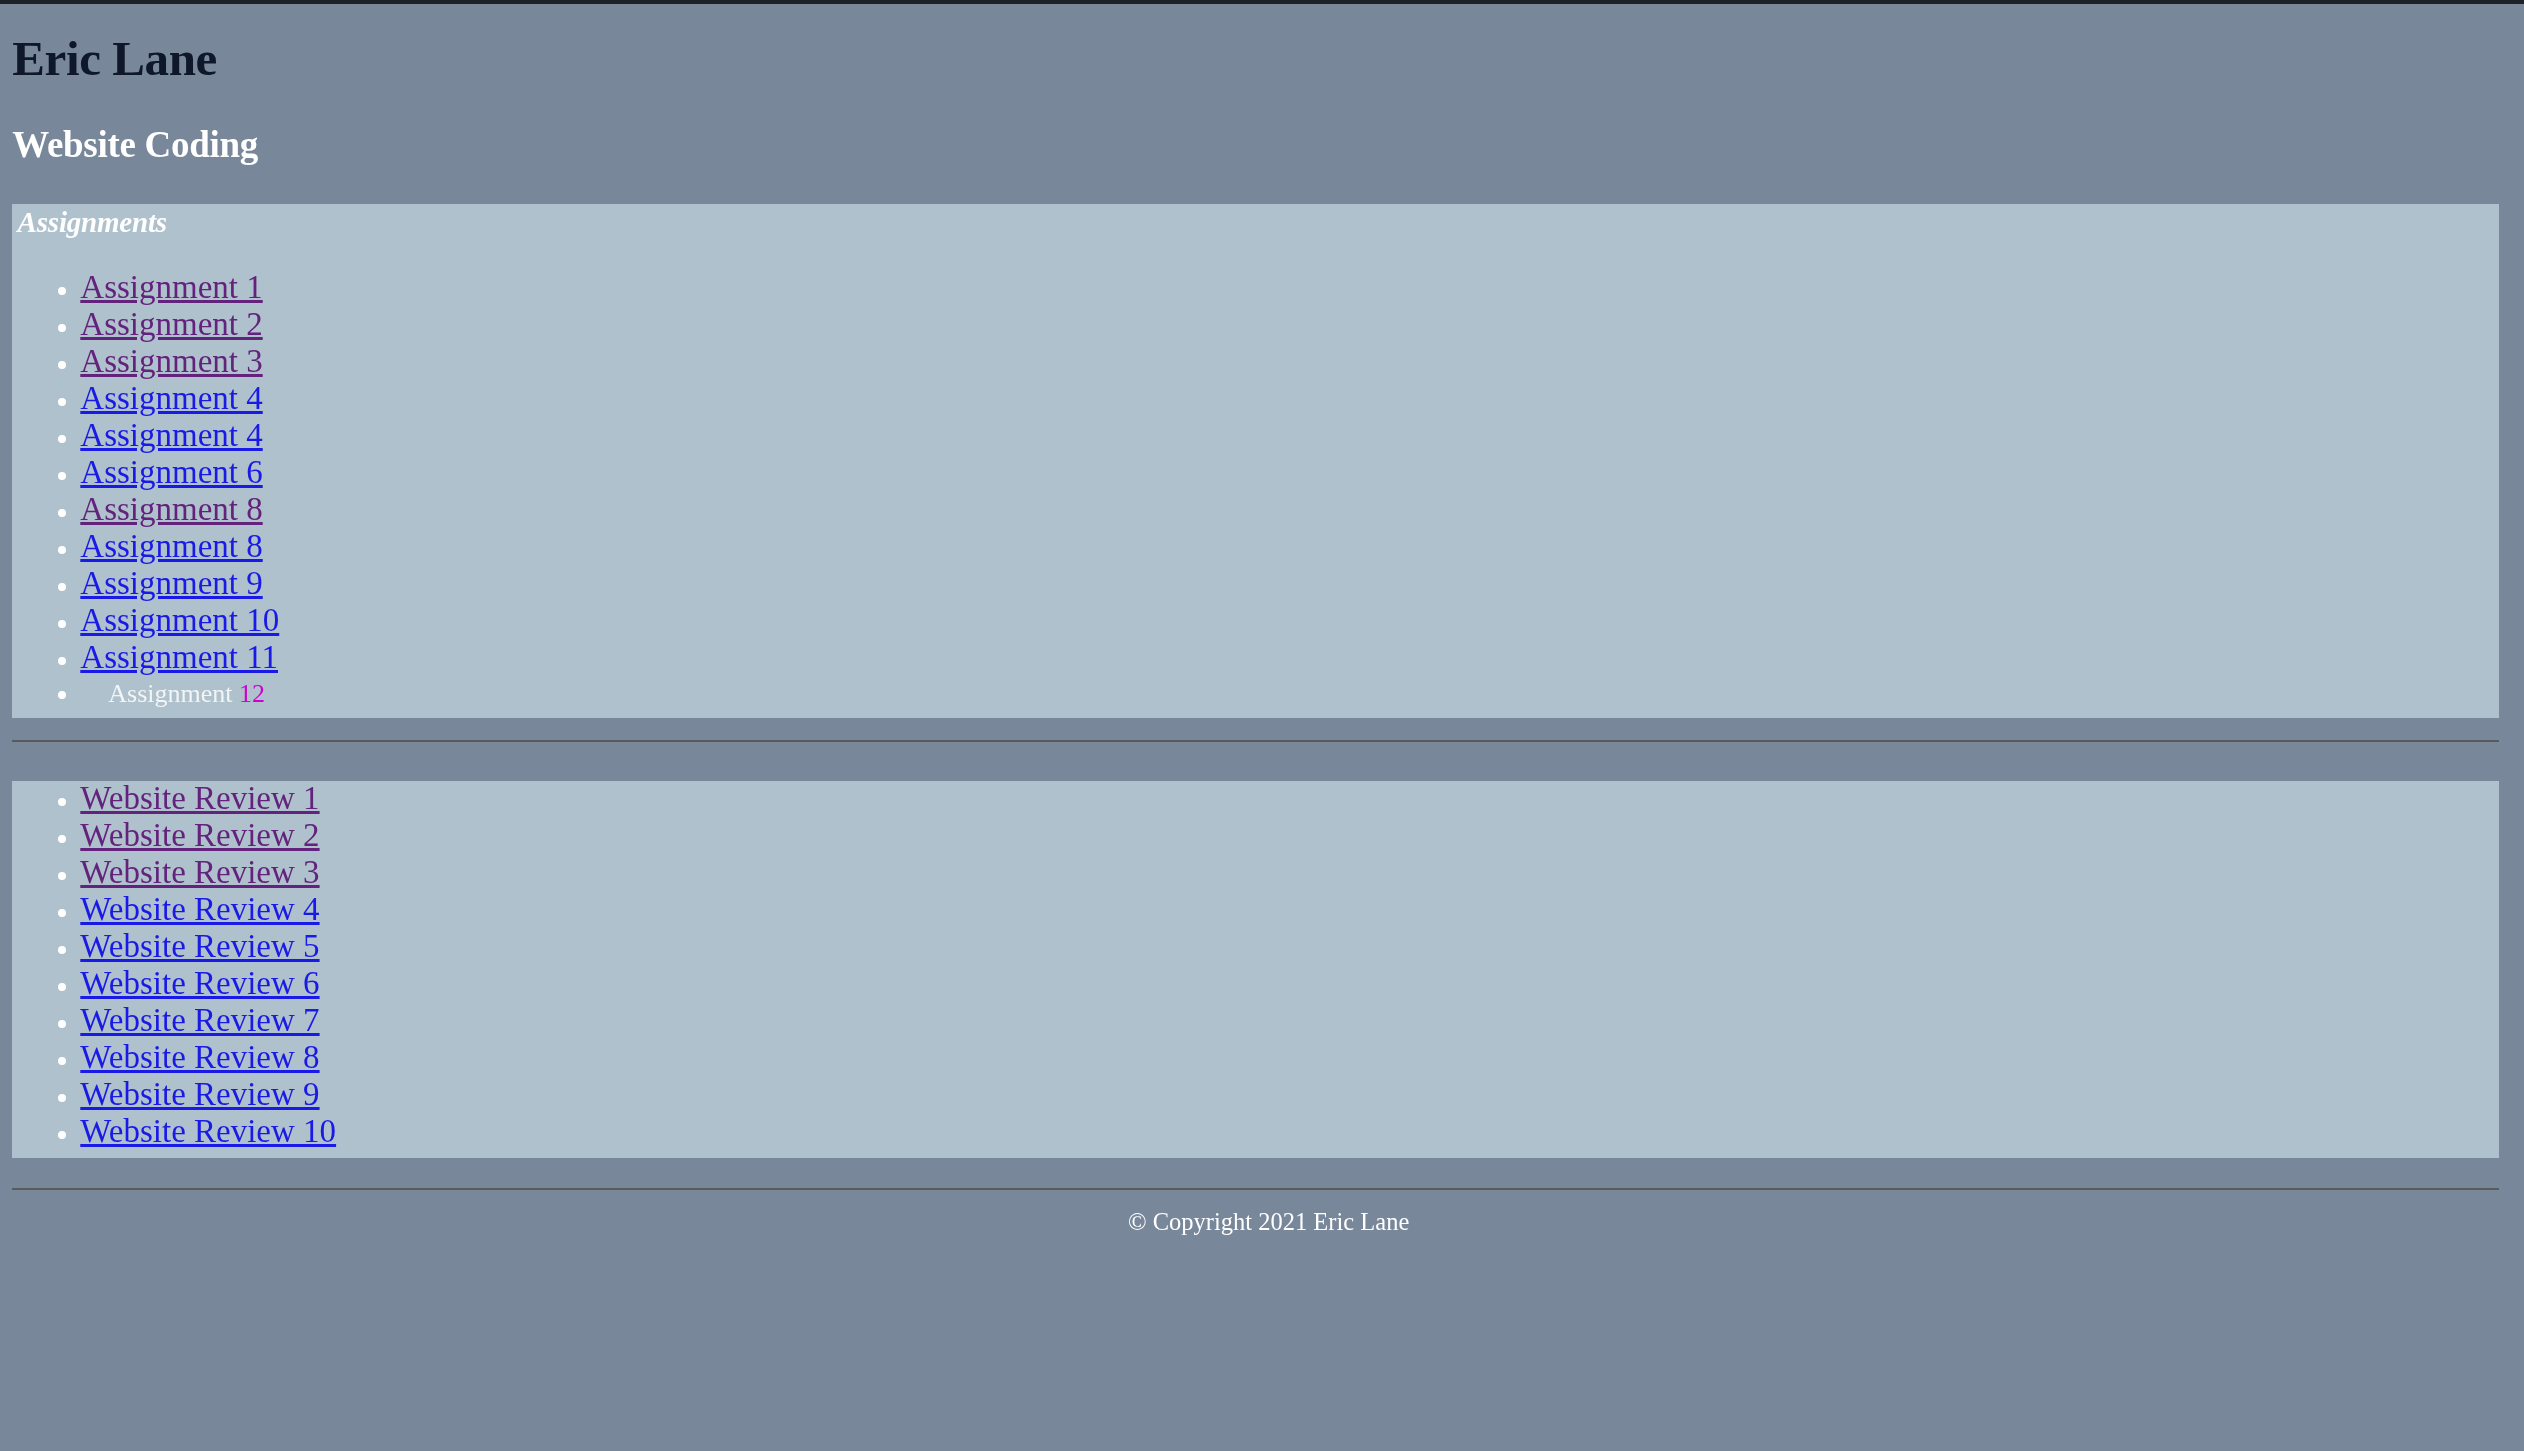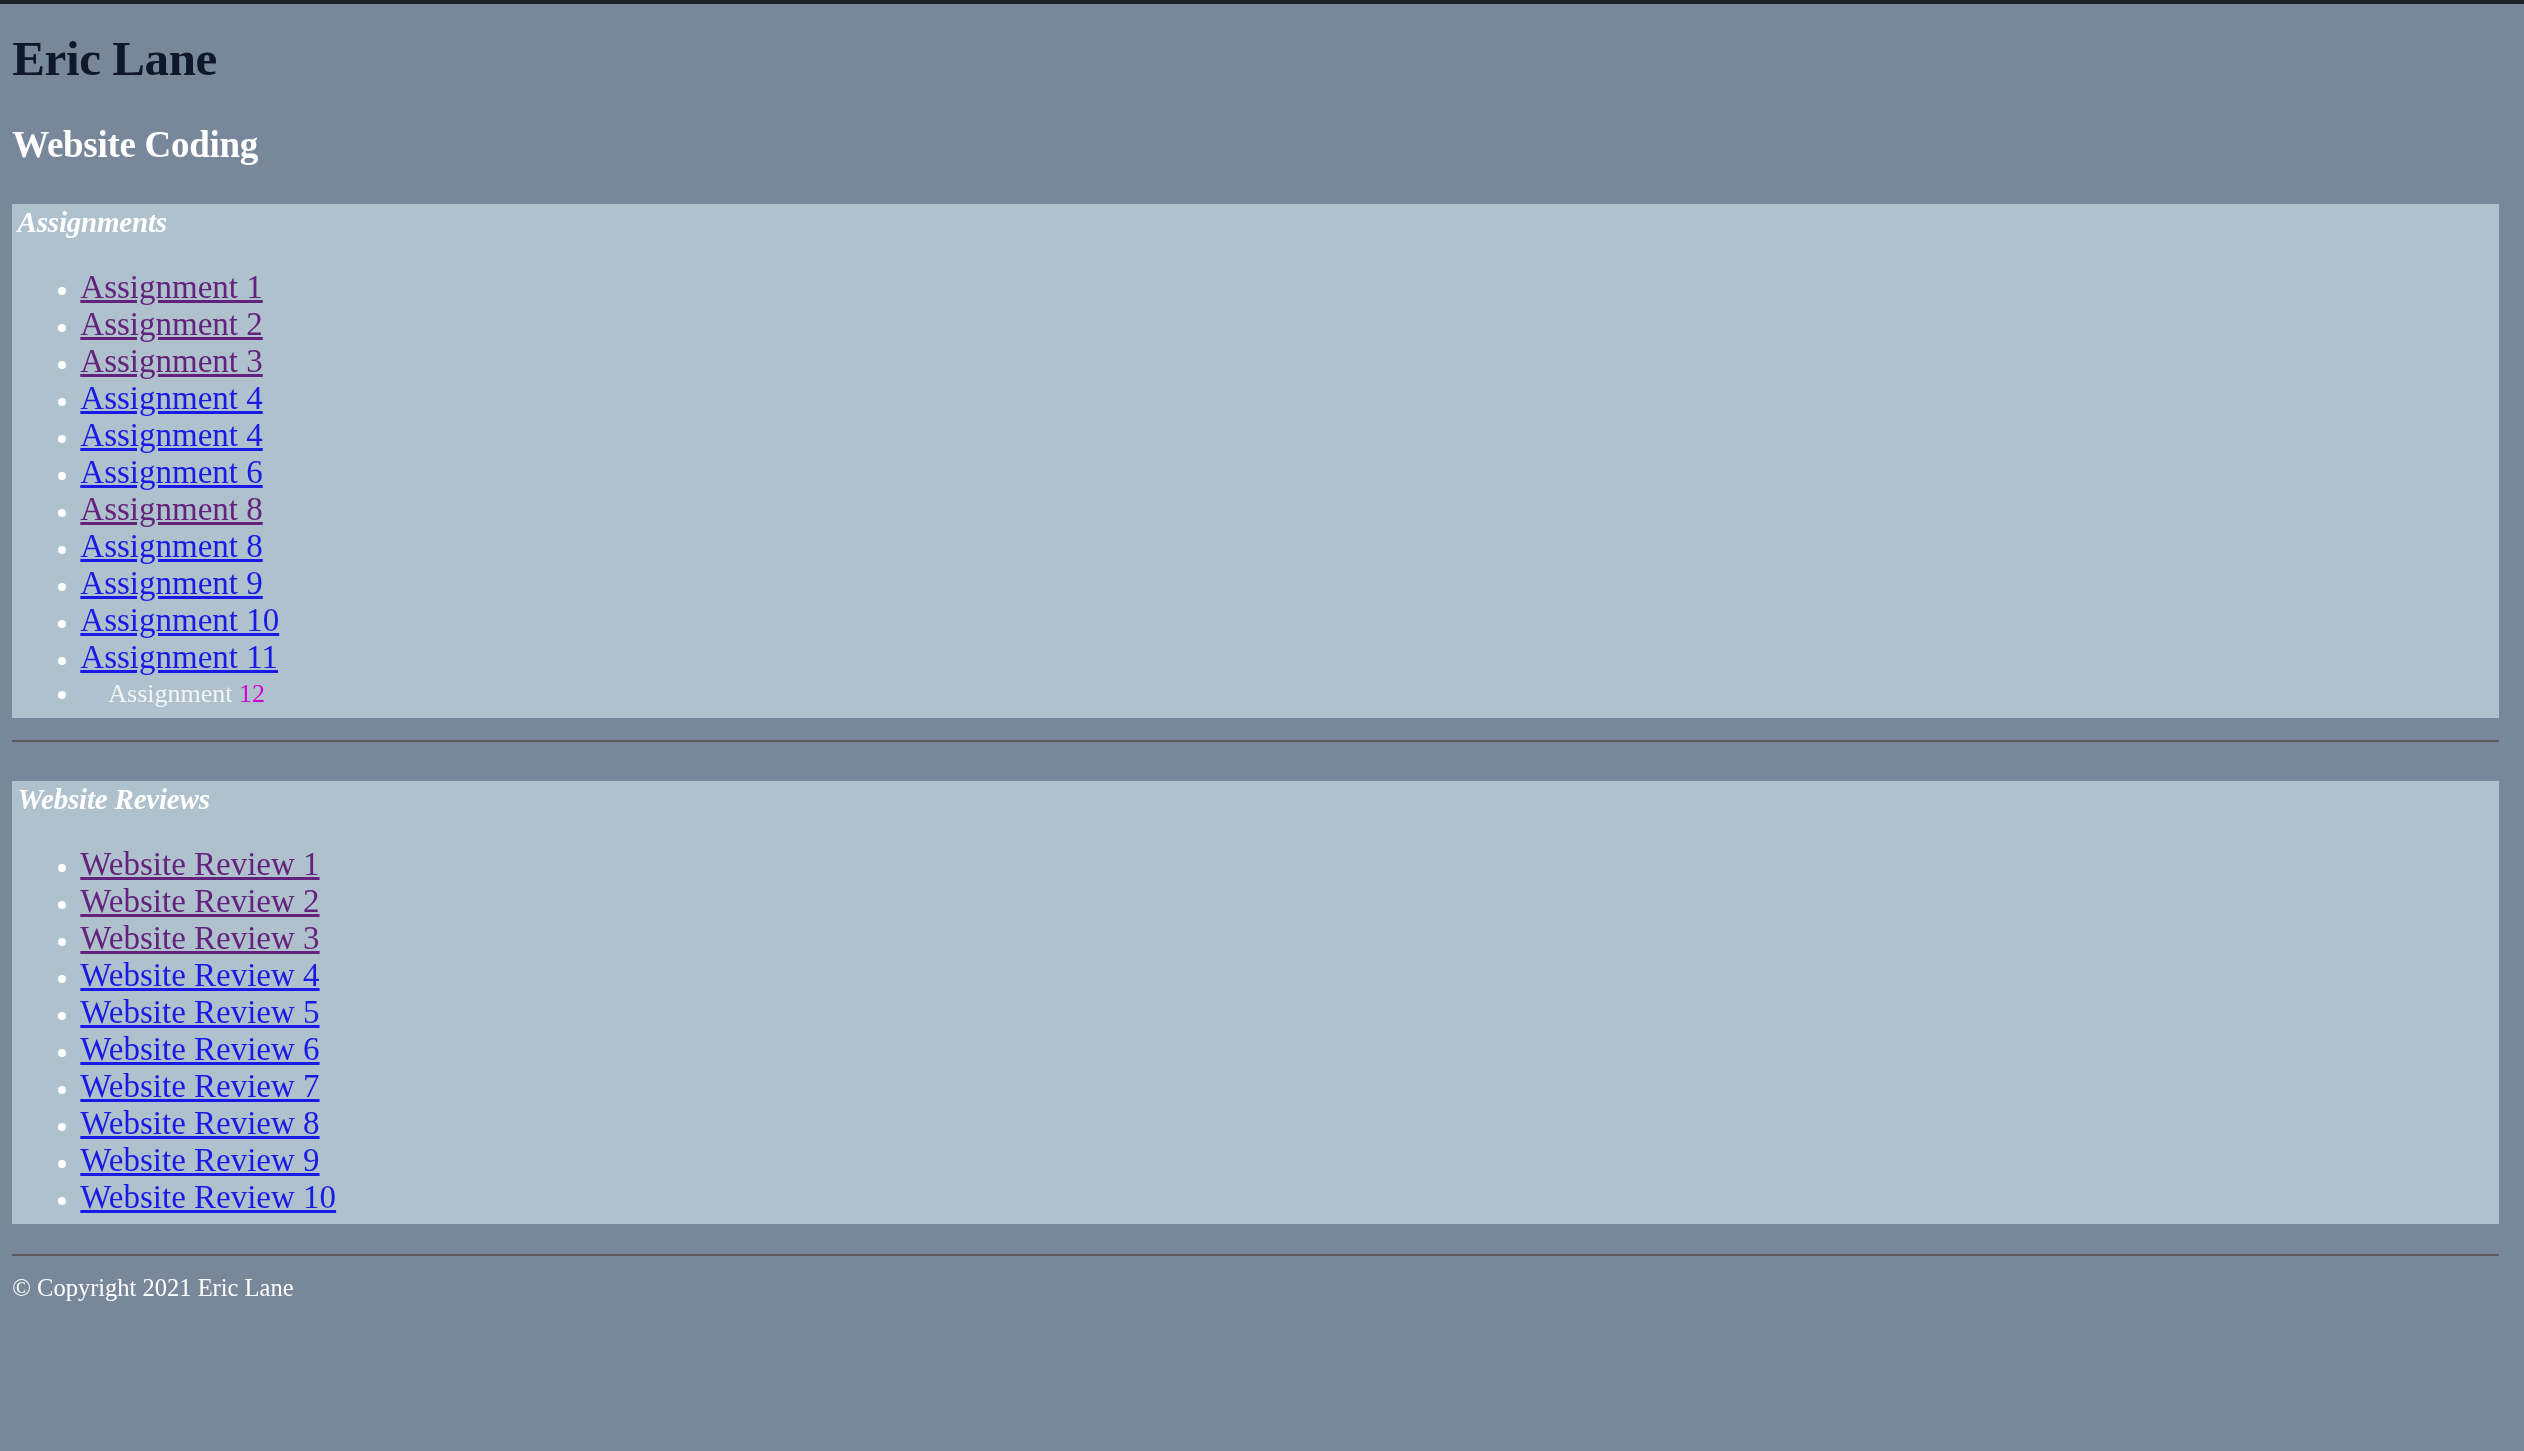--- a/index.html
+++ b/index.html
@@ -115,20 +115,21 @@
     padding: 0;
   }
 
   
   .footer {
     margin: 0;
     padding: 17.5px 0 0 12.3px;
     font-size: 24.5px;
     line-height: 1.15;
     color: #ffffff;
+    text-align: center;
   }
 </style>
 </head>
 <body>
 
 <div class="top-edge"></div>
 
 <div class="page">
 
   <h1 class="site-title">Eric Lane</h1>
@@ -149,21 +150,20 @@
         <li><a class="link-unvisited" href="#">Assignment 9</a></li>
         <li><a class="link-unvisited" href="#">Assignment 10</a></li>
         <li><a class="link-unvisited" href="#">Assignment 11</a></li>
         <li><span class="plain-item">Assignment </span><span class="accent-num">12</span></li>
       </ul>
   </section>
 
   <hr class="rule">
 
   <section class="section">
-    <h3 class="section-title">Website Reviews</h3>
     <ul id="reviews-list">
         <li><a class="link-visited" href="#">Website Review 1</a></li>
         <li><a class="link-visited" href="#">Website Review 2</a></li>
         <li><a class="link-visited" href="#">Website Review 3</a></li>
         <li><a class="link-unvisited" href="#">Website Review 4</a></li>
         <li><a class="link-unvisited" href="#">Website Review 5</a></li>
         <li><a class="link-unvisited" href="#">Website Review 6</a></li>
         <li><a class="link-unvisited" href="#">Website Review 7</a></li>
         <li><a class="link-unvisited" href="#">Website Review 8</a></li>
         <li><a class="link-unvisited" href="#">Website Review 9</a></li>

